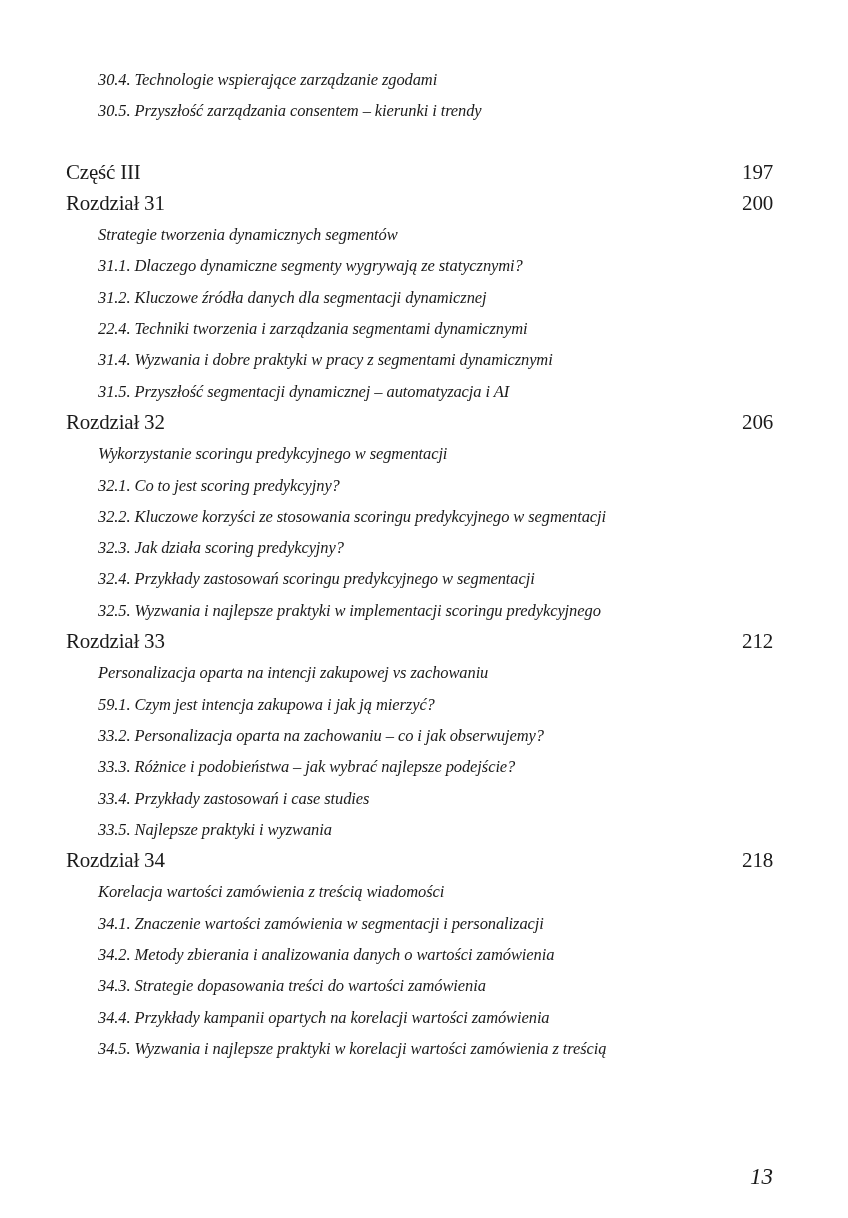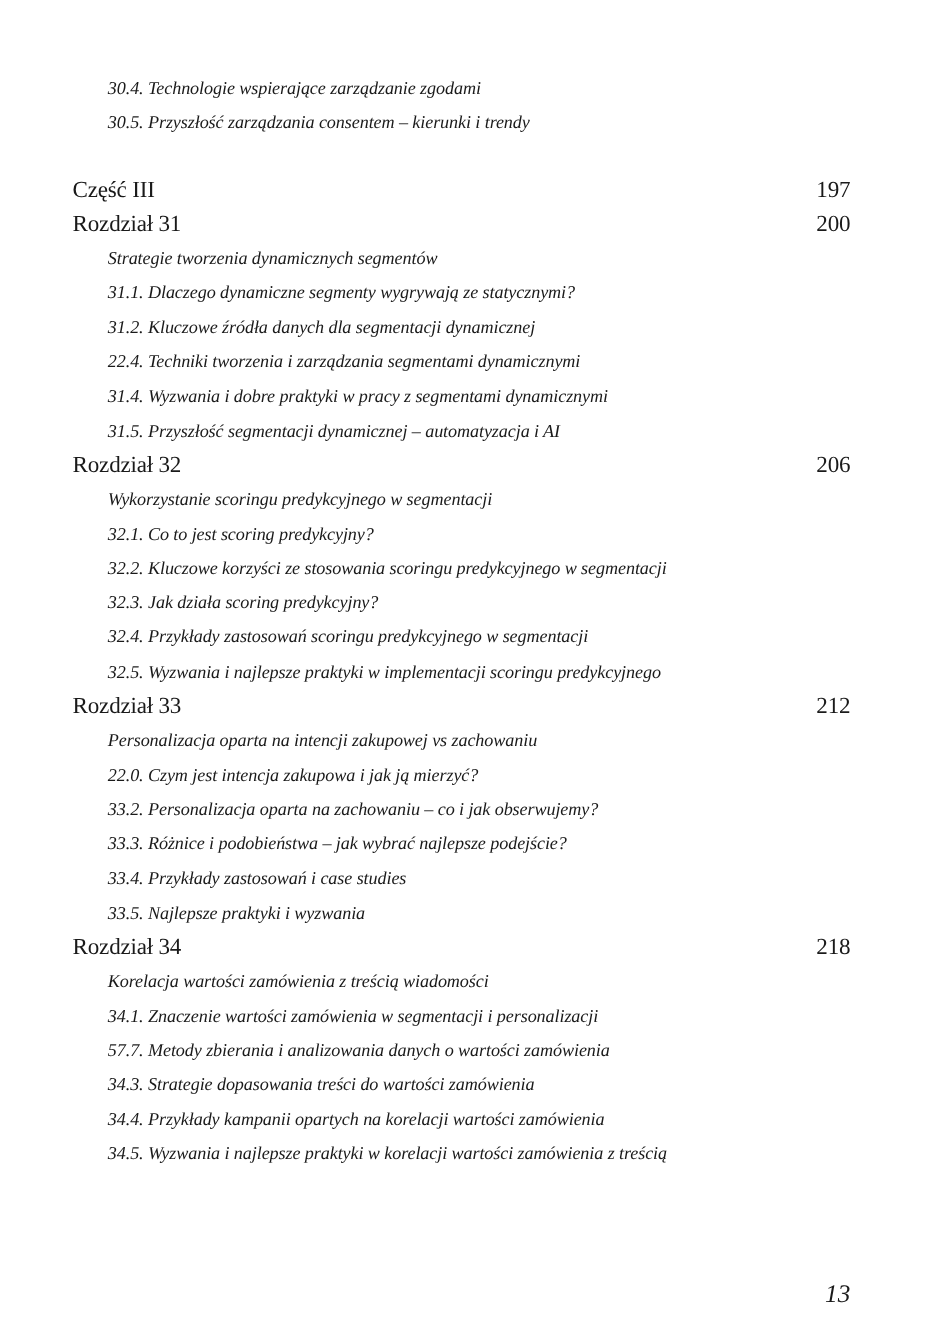--- a/index.html
+++ b/index.html
@@ -94,33 +94,33 @@
     <div class="entry">32.2. Kluczowe korzyści ze stosowania scoringu predykcyjnego w segmentacji</div>
     <div class="entry">32.3. Jak działa scoring predykcyjny?</div>
     <div class="entry">32.4. Przykłady zastosowań scoringu predykcyjnego w segmentacji</div>
     <div class="entry">32.5. Wyzwania i najlepsze praktyki w implementacji scoringu predykcyjnego</div>
 
     <div class="heading">
       <span>Rozdział 33</span>
       <span>212</span>
     </div>
     <div class="entry">Personalizacja oparta na intencji zakupowej vs zachowaniu</div>
-    <div class="entry">22.0. Czym jest intencja zakupowa i jak ją mierzyć?</div>
+    <div class="entry">59.1. Czym jest intencja zakupowa i jak ją mierzyć?</div>
     <div class="entry">33.2. Personalizacja oparta na zachowaniu – co i jak obserwujemy?</div>
     <div class="entry">33.3. Różnice i podobieństwa – jak wybrać najlepsze podejście?</div>
     <div class="entry">33.4. Przykłady zastosowań i case studies</div>
     <div class="entry">33.5. Najlepsze praktyki i wyzwania</div>
 
     <div class="heading">
       <span>Rozdział 34</span>
       <span>218</span>
     </div>
     <div class="entry">Korelacja wartości zamówienia z treścią wiadomości</div>
     <div class="entry">34.1. Znaczenie wartości zamówienia w segmentacji i personalizacji</div>
-    <div class="entry">57.7. Metody zbierania i analizowania danych o wartości zamówienia</div>
+    <div class="entry">34.2. Metody zbierania i analizowania danych o wartości zamówienia</div>
     <div class="entry">34.3. Strategie dopasowania treści do wartości zamówienia</div>
     <div class="entry">34.4. Przykłady kampanii opartych na korelacji wartości zamówienia</div>
     <div class="entry">34.5. Wyzwania i najlepsze praktyki w korelacji wartości zamówienia z treścią</div>
 
   </div>
 
   <div class="page-number">13</div>
 </div>
 
 </body></html>

